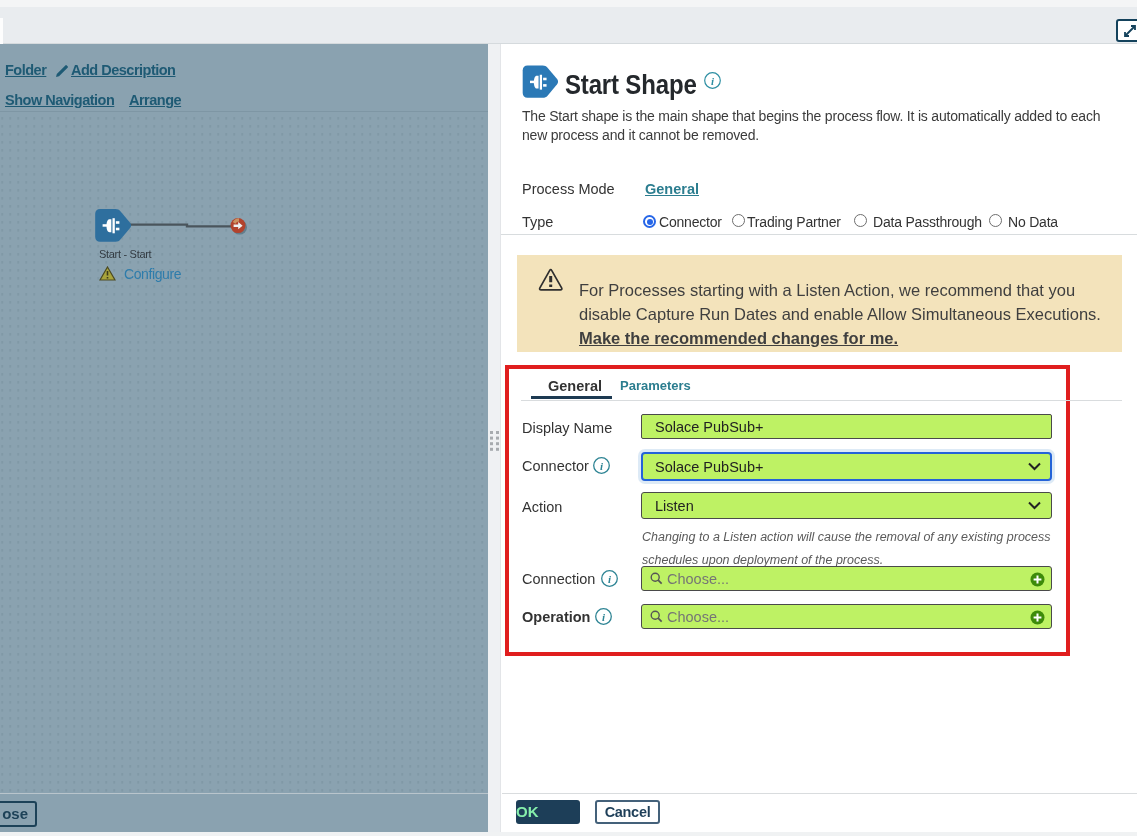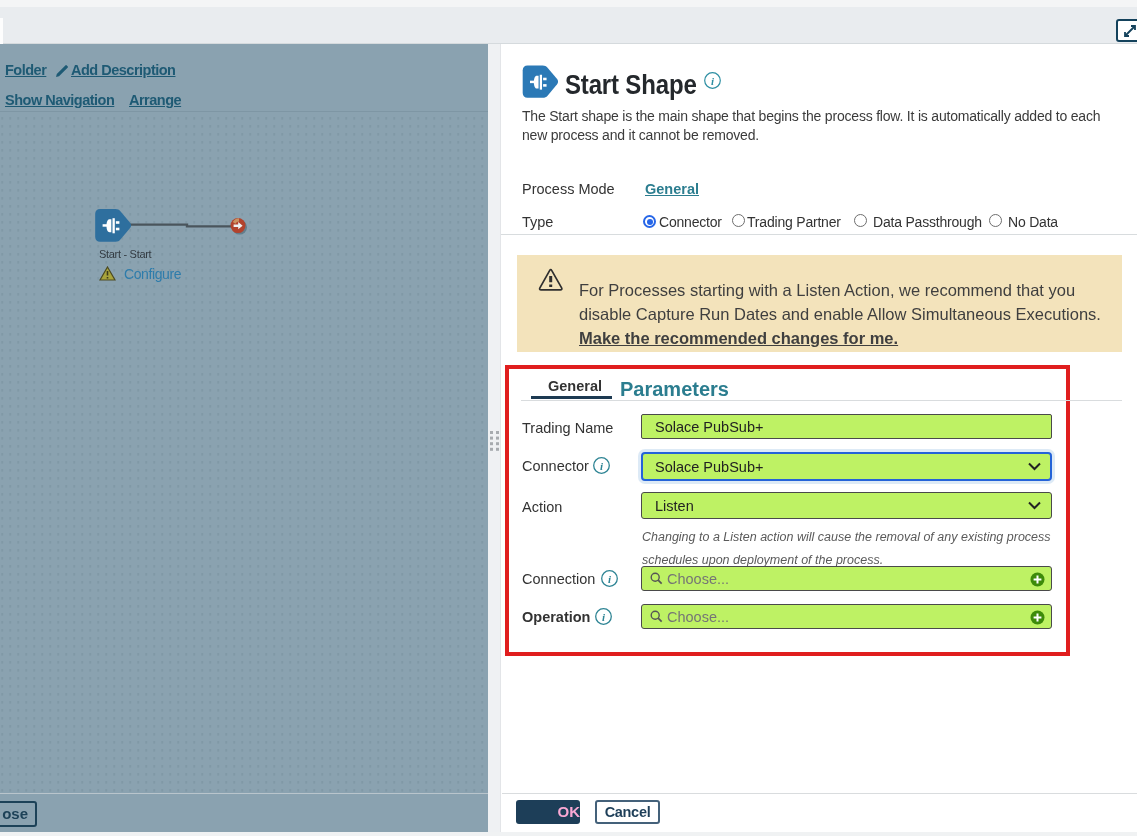--- a/index.html
+++ b/index.html
@@ -56,21 +56,21 @@
   .rlabel { top:214px; font-size:14px; letter-spacing:-0.2px; color:#333; }
   #hr1 { left:501px; top:234px; width:636px; height:1px; background:#d8dcde; }
 
   
   #warnbox { left:517px; top:255px; width:605px; height:97px; background:#f3e3bb; }
   #warntext { left:579px; top:266px; width:530px; font-size:16.5px; line-height:24px; color:#3f3f3f;margin-top:12px; }
 
   
   #redbox { left:505px; top:365px; width:565px; height:291px; border:4px solid #e01e1e; }
   #tab-general { left:548px; top:378px; font-size:14.5px; font-weight:700; color:#333; }
-  #tab-params { left:620px; top:378px; font-size:20px; font-weight:700; color:#2b7d8f; }
+  #tab-params { left:620px; top:378px; font-size:13px; font-weight:700; color:#2b7d8f; }
   #tabline { left:521px; top:400px; width:601px; height:1px; background:#d9dcde; }
   #tabactive { left:531px; top:396px; width:81px; height:3px; background:#1d3a52; }
 
   .frow-label { font-size:14.5px; color:#333; }
   #lbl-dname { left:522px; top:420px; }
   #lbl-conn  { left:522px; top:458px; }
   #lbl-action{ left:522px; top:499px; }
   #lbl-connection { left:522px; top:571px; }
   #lbl-operation  { left:522px; top:609px;font-weight:bold; }
 
@@ -79,21 +79,21 @@
   #inp-dname { top:414px; height:25px; }
   #sel-conn { top:452px; height:29px; border:2px solid #2563d8; border-radius:4px; padding-left:12px; box-shadow:0 0 0 3px rgba(120,170,220,0.25); }
   #sel-action { top:492px; height:27px; border-radius:3px; }
   #note { left:642px; top:526px; width:420px; font-size:12.5px; font-style:italic; color:#5a5a5a; line-height:23px; }
   #inp-connection { top:566px; height:25px; border-radius:3px; color:#757575; padding-left:8px; }
   #inp-operation  { top:604px; height:25px; border-radius:3px; color:#757575; padding-left:8px; }
 
   
   #hr2 { left:502px; top:793px; width:635px; height:1px; background:#d9dcde; }
   #okbtn { left:516px; top:800px; width:64px; height:24px; background:#1d3e58; border-radius:3px;
-    color:#f9a8d4; font-weight:700; font-size:15px; text-align:right; line-height:24px; }
+    color:#86efac; font-weight:700; font-size:15px; text-align:left; line-height:24px; }
   #cancelbtn { left:595px; top:800px; width:65px; height:24px; background:#fff; border:2px solid #44617a;
     border-radius:3px; color:#1d3e58; font-weight:700; font-size:14.5px; letter-spacing:-0.3px; text-align:center; line-height:20px; }
 </style>
 </head>
 <body>
 <div id="stage">
   <div class="abs" id="topstrip"></div>
   <div class="abs" id="graybar"></div>
   <div class="abs" id="notch"></div>
 
@@ -196,21 +196,21 @@
     <path d="M12.7 9 V15.3 M12.7 17.5 V20" stroke="#2f2f2f" stroke-width="3"></path>
   </svg>
   <div class="abs" id="warntext">For Processes starting with a Listen Action, we recommend that you disable Capture Run Dates and enable Allow Simultaneous Executions. <span style="font-weight:700;text-decoration:underline;">Make the recommended changes for me.</span></div>
 
   <div class="abs" id="redbox"></div>
   <span class="abs" id="tab-general">General</span>
   <span class="abs" id="tab-params">Parameters</span>
   <div class="abs" id="tabline"></div>
   <div class="abs" id="tabactive"></div>
 
-  <span class="abs frow-label" id="lbl-dname">Trading Name</span>
+  <span class="abs frow-label" id="lbl-dname">Display Name</span>
   <span class="abs frow-label" id="lbl-conn">Connector</span>
   <svg class="abs info-i" style="left:593px;top:457px" width="17" height="17" viewBox="0 0 17 17">
     <circle cx="8.5" cy="8.5" r="7.8" fill="none" stroke="#2e8494" stroke-width="1.3"></circle>
     <text x="8.5" y="12.5" font-size="11" font-style="italic" font-weight="700" font-family="Liberation Serif" fill="#2e8494" text-anchor="middle">i</text>
   </svg>
   <span class="abs frow-label" id="lbl-action">Action</span>
   <span class="abs frow-label" id="lbl-connection">Connection</span>
   <svg class="abs info-i" style="left:601px;top:570px" width="17" height="17" viewBox="0 0 17 17">
     <circle cx="8.5" cy="8.5" r="7.8" fill="none" stroke="#2e8494" stroke-width="1.3"></circle>
     <text x="8.5" y="12.5" font-size="11" font-style="italic" font-weight="700" font-family="Liberation Serif" fill="#2e8494" text-anchor="middle">i</text>

